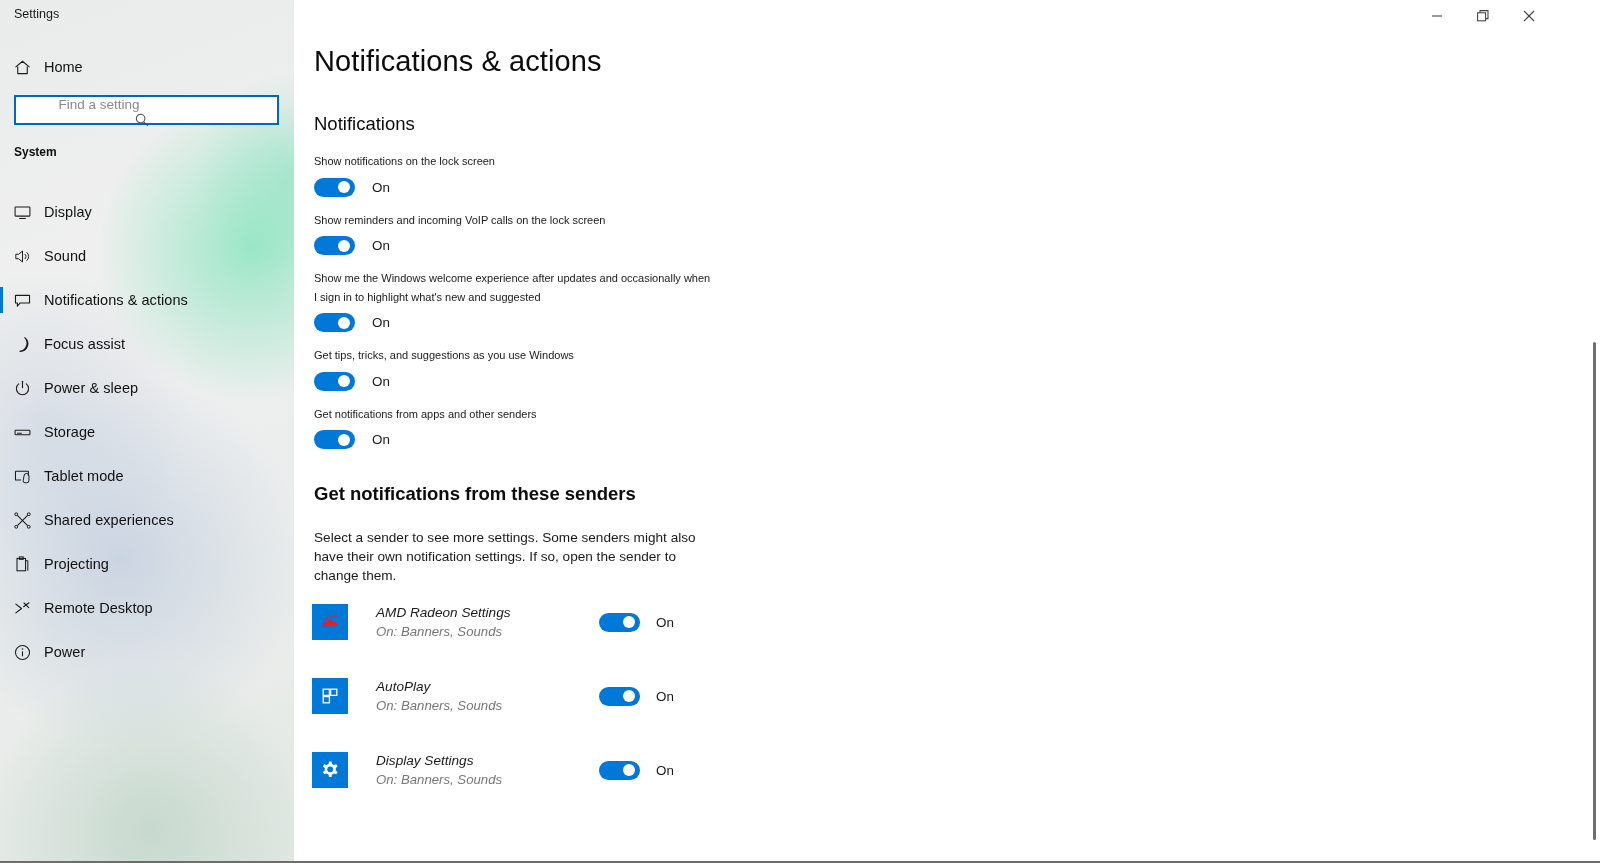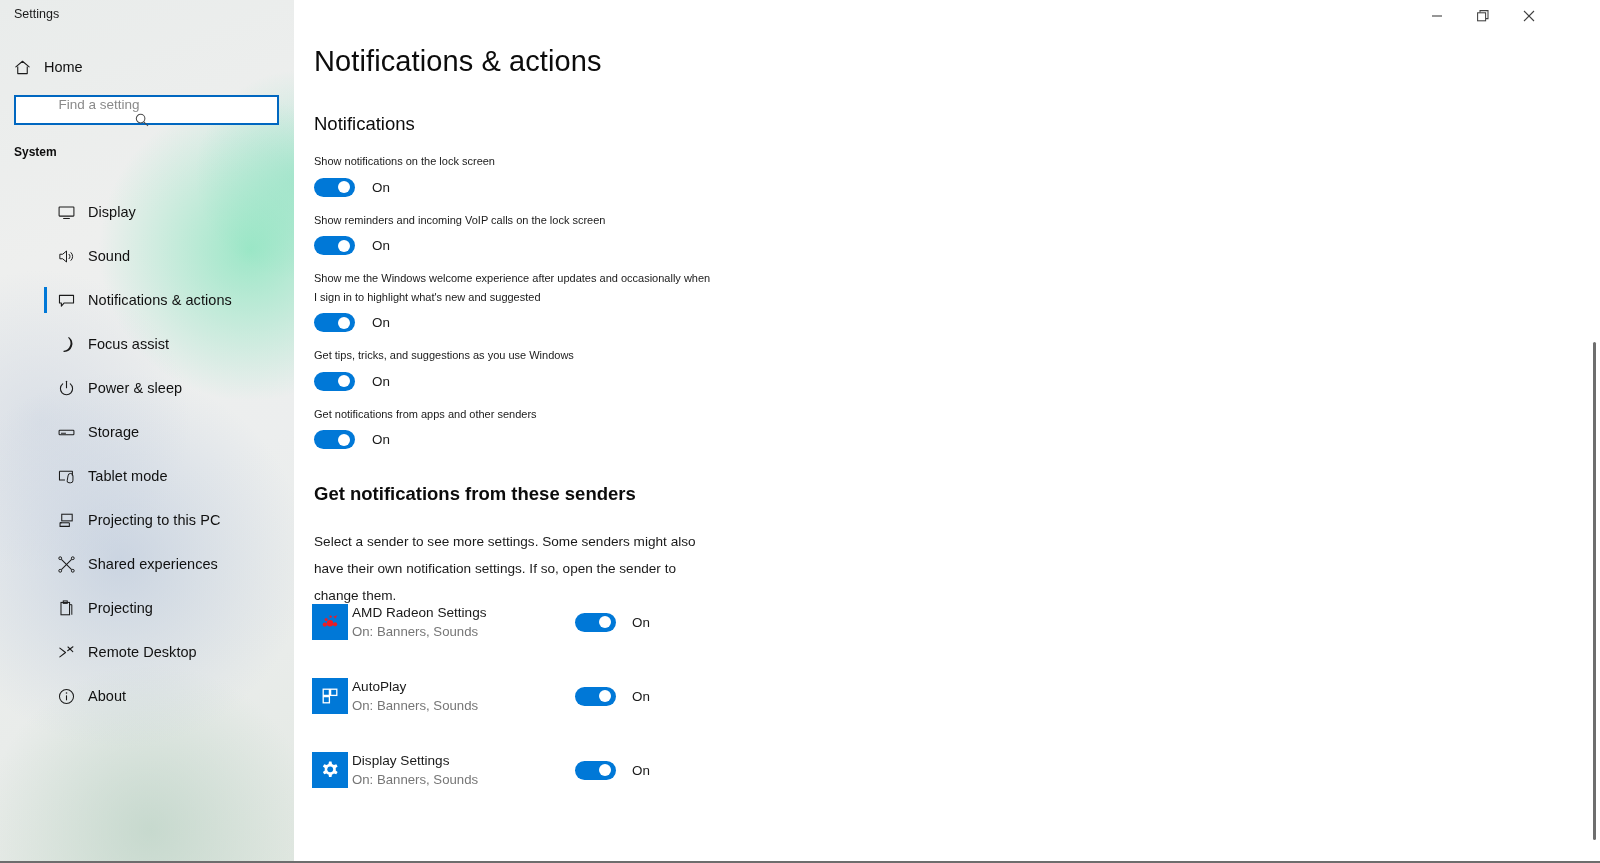--- a/index.html
+++ b/index.html
@@ -88,21 +88,21 @@
   #search-icon { margin-right: 9px; display:flex; }
 
   #group-heading {
     position: absolute; left: 14px; top: 145px;
     font-size: 12px; font-weight: bold; color: #0d0d0d;
     z-index: 3;
   }
 
   #navlist {
     position: absolute; left: 0; top: 190px;
-    width: 294px; z-index: 3; margin-left: 44px;
+    width: 294px; z-index: 3;
   }
   .nav-item {
     position: relative;
     height: 44px;
     display: flex; align-items: center;
   }
   .nav-item .accent {
     position: absolute; left: 0; top: 9px;
     width: 3px; height: 26px; background: transparent;
   }
@@ -159,36 +159,36 @@
   .switch-state {
     font-size: 13.4px; color: #1a1a1a; margin-left: 17px;
   }
 
   #section-senders-heading {
     position: absolute; left: 20px; top: 483px;
     font-size: 18.5px; font-weight: 700; color: #0c0c0c;
   }
   #senders-desc {
     position: absolute; left: 20px; top: 528px;
-    font-size: 13.6px; color: #1a1a1a; line-height: 27px;
+    font-size: 13.6px; color: #1a1a1a; line-height: 19px;
     width: 400px;
   }
   #sender-list { position: absolute; left: 18px; top: 585px; width: 700px; }
   .sender-row {
     position: relative;
     height: 74px;
     display: flex; align-items: center;
   }
   .sender-icon {
     width: 36px; height: 36px;
     background: #0078d7;
     display: flex; align-items: center; justify-content: center;
     flex: 0 0 auto;
   }
-  .sender-text { margin-left: 4px; width: 215px; }
+  .sender-text { margin-left: 28px; width: 215px; font-style: italic; }
   .sender-name { font-size: 13.6px; color: #1a1a1a; line-height: 19px; }
   .sender-sub { font-size: 13.2px; color: #767676; line-height: 19px; }
   .sender-toggle-row { display: flex; align-items: center; margin-left: 8px; }
   .sender-toggle-row .switch { width: 41px; height: 19px; }
   .sender-toggle-row .switch-state { margin-left: 16px; }
 
   
   #scrollbar-track {
     position: absolute; right: 0; top: 32px;
     width: 14px; height: 829px;
@@ -332,31 +332,20 @@
         <span class="nav-icon">
           <svg width="19" height="19" viewBox="0 0 20 20">
             <path d="M2.6 4.4 H16.2 V9.2 M2.6 4.4 V13.6 H8.4" fill="none" stroke="#1b1b1b" stroke-width="1.1" stroke-linejoin="round"></path>
             <path d="M11.6 9.4 A2.6 2.6 0 0 1 16.8 9.4 V14 A2.4 2.4 0 0 1 14.4 16.6 H12.6 A2 2 0 0 1 10.8 14 Z" fill="none" stroke="#1b1b1b" stroke-width="1.05" stroke-linejoin="round"></path>
           </svg>
         </span>
         <span class="nav-label">Tablet mode</span>
       </div>
 
 
-      <div class="nav-item">
-        <span class="accent"></span>
-        <span class="nav-icon">
-          <svg width="19" height="19" viewBox="0 0 20 20">
-            <rect x="5" y="3.4" width="11" height="7" fill="none" stroke="#1b1b1b" stroke-width="1.1"></rect>
-            <path d="M5 12.4 H3.2 V16.2 H13 V12.4" fill="none" stroke="#1b1b1b" stroke-width="1.1" stroke-linejoin="round"></path>
-            <line x1="3.2" y1="12.4" x2="13" y2="12.4" stroke="#1b1b1b" stroke-width="1.1"></line>
-          </svg>
-        </span>
-        <span class="nav-label">Projecting to this PC</span>
-      </div>
 
       <div class="nav-item">
         <span class="accent"></span>
         <span class="nav-icon">
           <svg width="19" height="19" viewBox="0 0 20 20">
             <line x1="4.6" y1="4.6" x2="15.4" y2="15.4" stroke="#1b1b1b" stroke-width="1.1"></line>
             <line x1="15.4" y1="4.6" x2="4.6" y2="15.4" stroke="#1b1b1b" stroke-width="1.1"></line>
             <circle cx="3.4" cy="3.4" r="1.5" fill="none" stroke="#1b1b1b" stroke-width="1.05"></circle>
             <circle cx="16.6" cy="3.4" r="1.5" fill="none" stroke="#1b1b1b" stroke-width="1.05"></circle>
             <circle cx="3.4" cy="16.6" r="1.5" fill="none" stroke="#1b1b1b" stroke-width="1.05"></circle>
@@ -392,21 +381,21 @@
 
       <div class="nav-item">
         <span class="accent"></span>
         <span class="nav-icon">
           <svg width="19" height="19" viewBox="0 0 20 20">
             <circle cx="10" cy="10" r="7.4" fill="none" stroke="#1b1b1b" stroke-width="1.1"></circle>
             <circle cx="10" cy="6.3" r="0.85" fill="#1b1b1b"></circle>
             <line x1="10" y1="8.8" x2="10" y2="14" stroke="#1b1b1b" stroke-width="1.15"></line>
           </svg>
         </span>
-        <span class="nav-label">About</span>
+        <span class="nav-label">Power</span>
       </div>
 
     </div>
   </div>
 
   <div id="main">
 
     <div id="page-title">Notifications &amp; actions</div>
 
     <div id="section-notifications-heading">Notifications</div>

